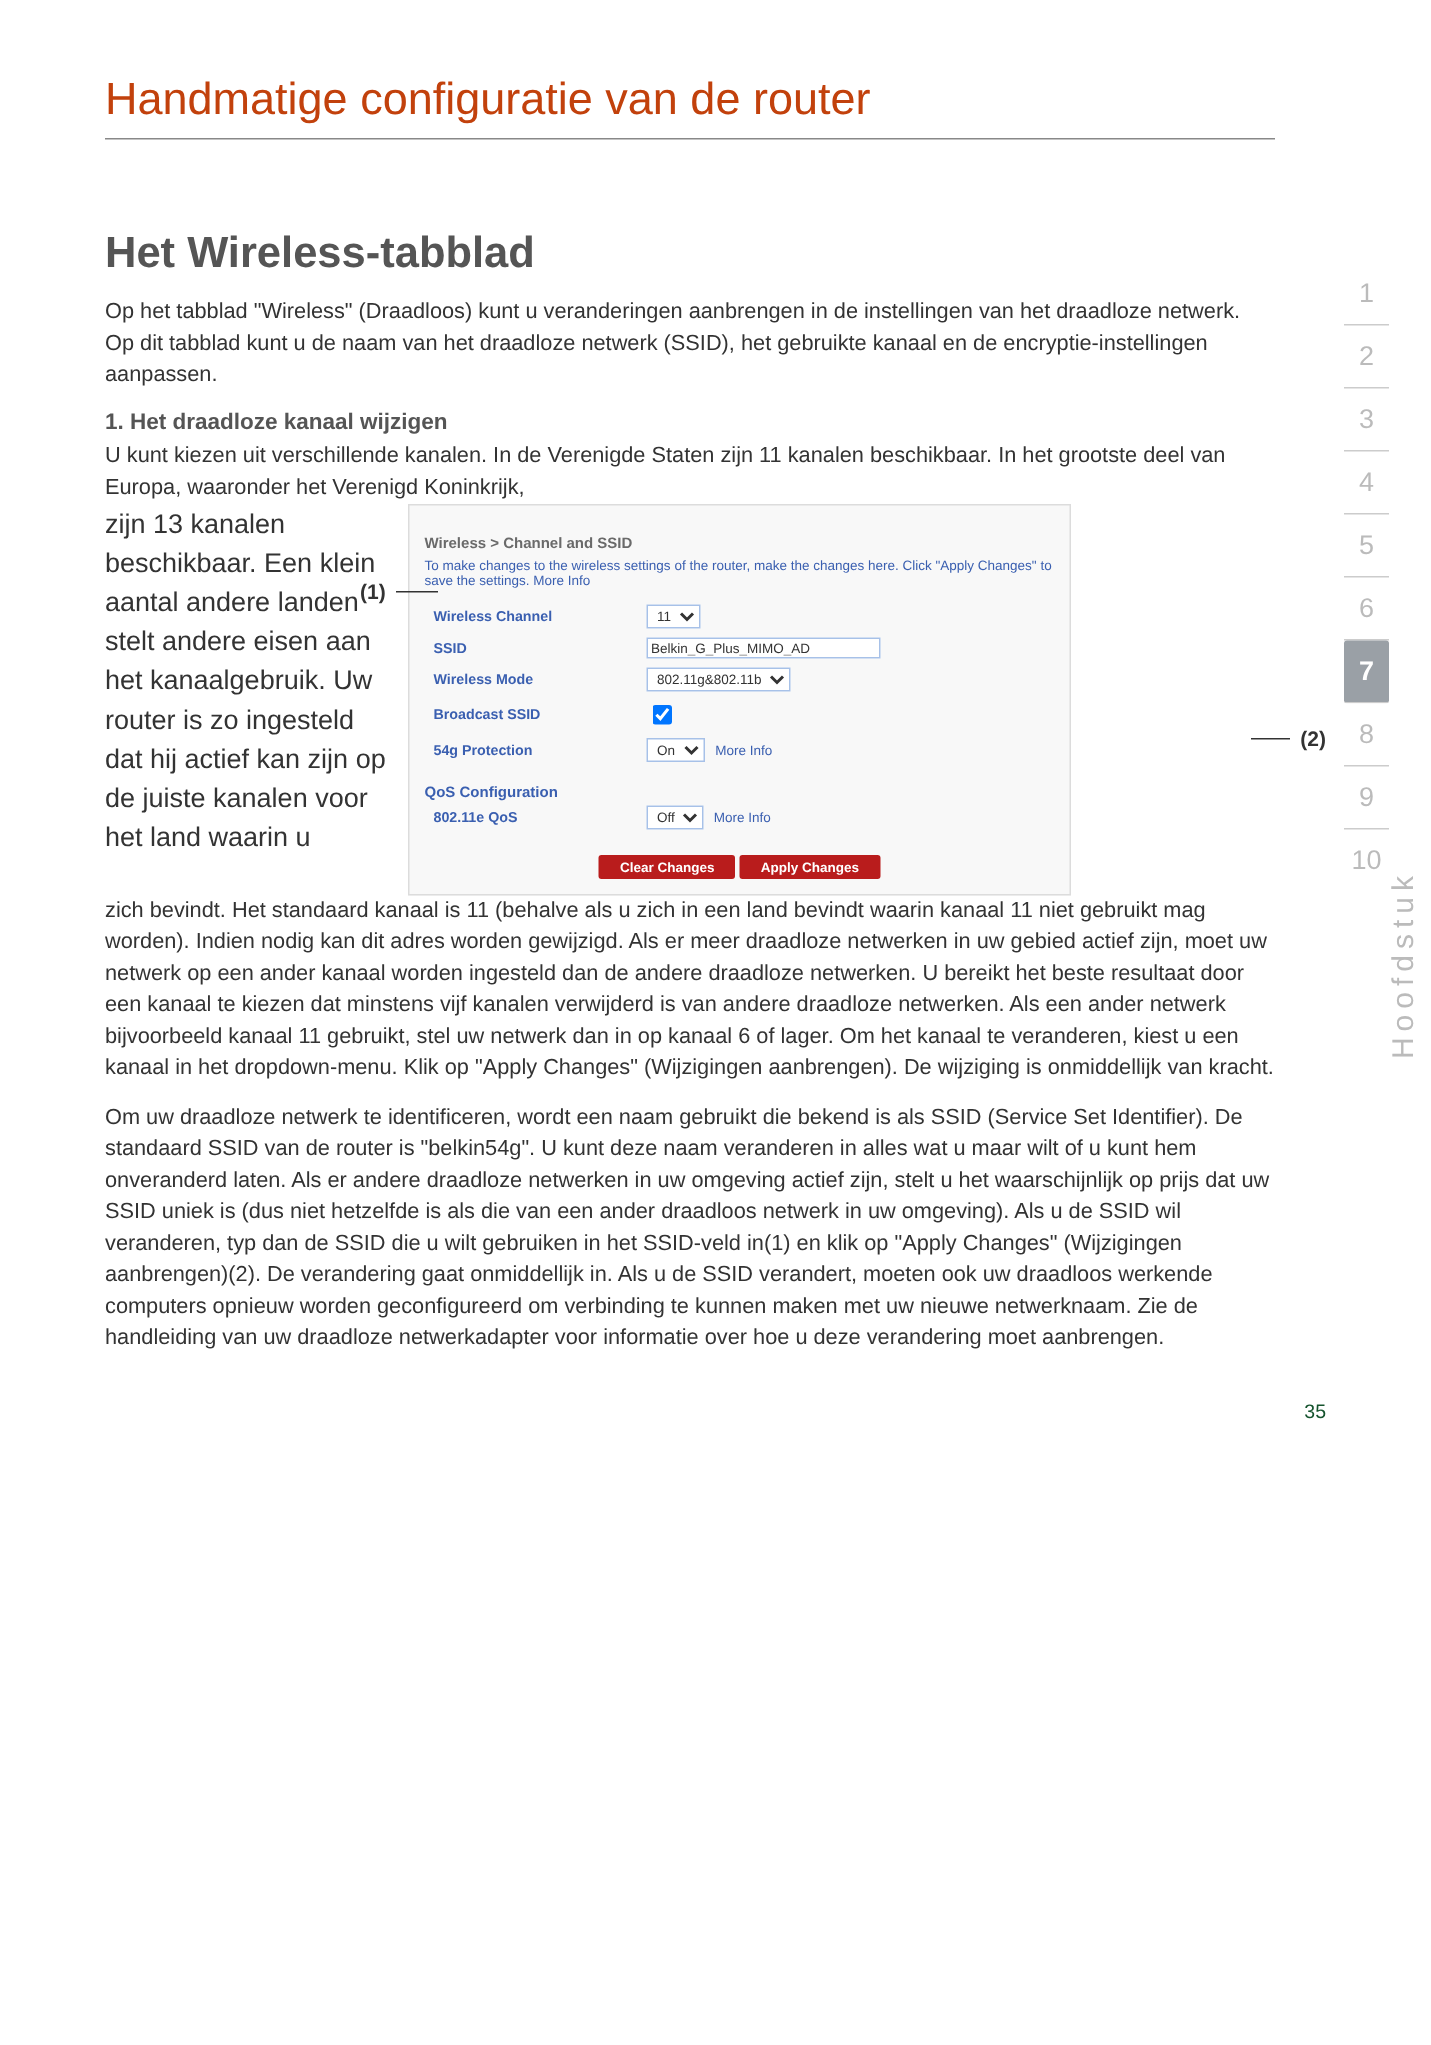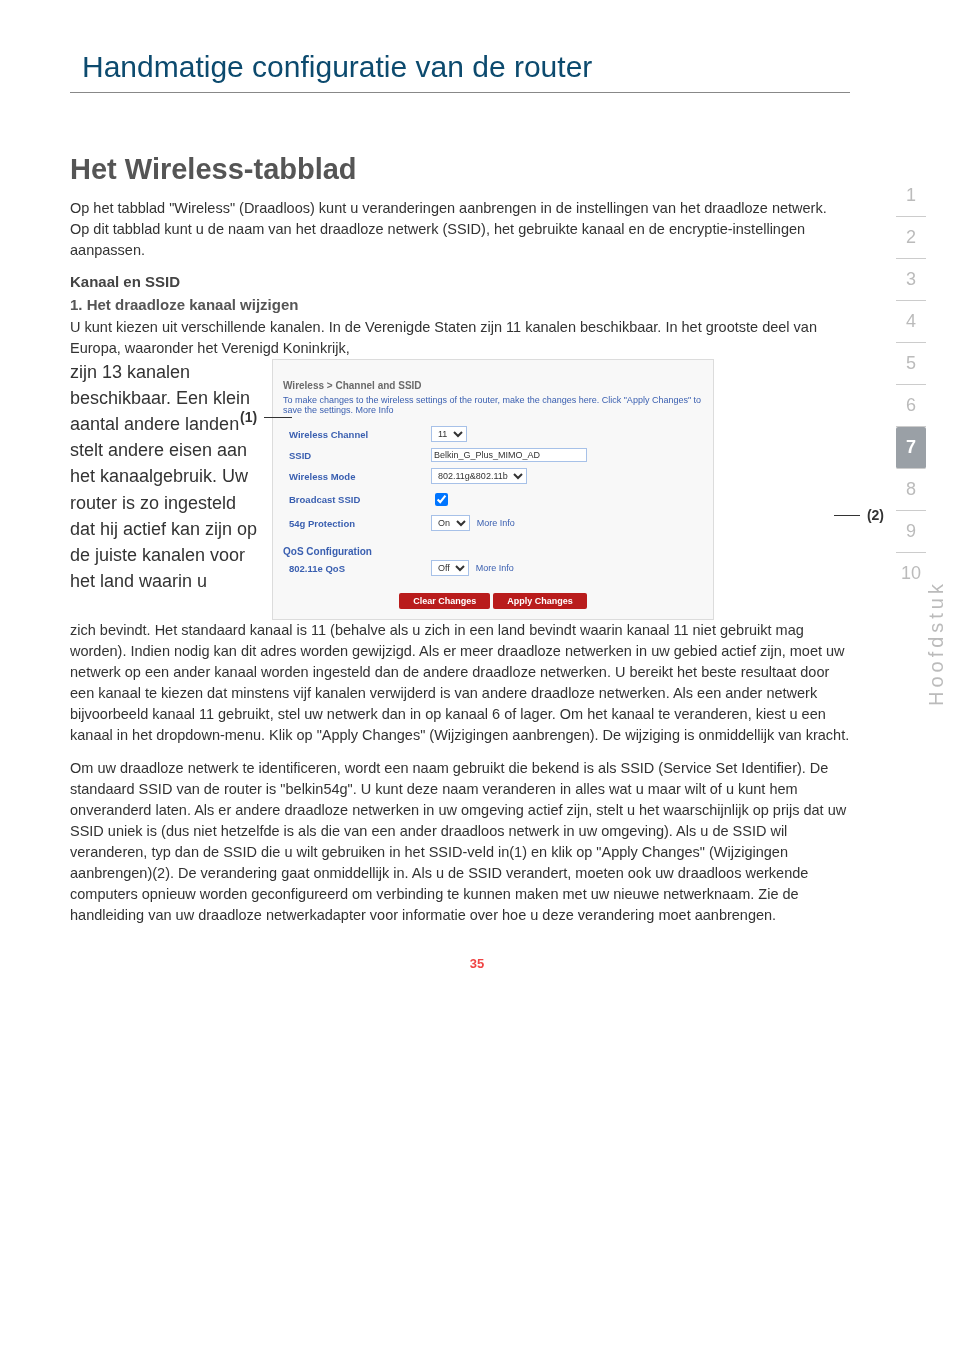--- a/index.html
+++ b/index.html
@@ -11,23 +11,23 @@
     color: #333;
   }
   .page {
     padding: 50px 70px 40px 70px;
     position: relative;
     box-sizing: border-box;
     width: 954px;
   }
   .chapter-title {
     font-size: 30px;
-    color: #0c4a6e;
+    color: #c2410c;
     font-weight: 400;
-    margin: 0 0 8px 12px;
+    margin: 0 0 8px 0;
   }
   .chapter-rule {
     border: none;
     border-top: 1px solid #888;
     margin: 0 0 60px 0;
   }
   h2.section-title {
     font-size: 29px;
     color: #555;
     font-weight: 700;
@@ -165,25 +165,24 @@
     font-size: 14px;
     font-weight: 700;
     color: #333;
   }
   .callout-line {
     position: absolute;
     background: #333;
     height: 1px;
   }
   .page-num {
-    text-align: center;
+    text-align: right;
     font-size: 13px;
-    color: #ef4444;
+    color: #14532d;
     margin-top: 30px;
-    font-weight: bold;
   }
   .content-col {
     width: 780px;
   }
 </style>
 </head>
 <body>
 
 <div class="page">
 
@@ -201,21 +200,20 @@
   </div>
   <div class="side-label">Hoofdstuk</div>
 
   <div class="content-col">
     <h1 class="chapter-title">Handmatige configuratie van de router</h1>
     <hr class="chapter-rule">
 
     <h2 class="section-title">Het Wireless-tabblad</h2>
     <p class="lead">Op het tabblad "Wireless" (Draadloos) kunt u veranderingen aanbrengen in de instellingen van het draadloze netwerk. Op dit tabblad kunt u de naam van het draadloze netwerk (SSID), het gebruikte kanaal en de encryptie-instellingen aanpassen.</p>
 
-    <h3 class="subsec">Kanaal en SSID</h3>
 
     <h4 class="step">1. Het draadloze kanaal wijzigen</h4>
     <p class="body" style="margin-bottom:0">U kunt kiezen uit verschillende kanalen. In de Verenigde Staten zijn 11 kanalen beschikbaar. In het grootste deel van Europa, waaronder het Verenigd Koninkrijk,</p>
 
     <div class="two-col">
       <div class="left-text">zijn 13 kanalen beschikbaar. Een klein aantal andere landen stelt andere eisen aan het kanaalgebruik. Uw router is zo ingesteld dat hij actief kan zijn op de juiste kanalen voor het land waarin u</div>
 
       <div class="shot-wrap">
 
         <span class="callout" style="left:-32px; top:50px">(1)</span>

